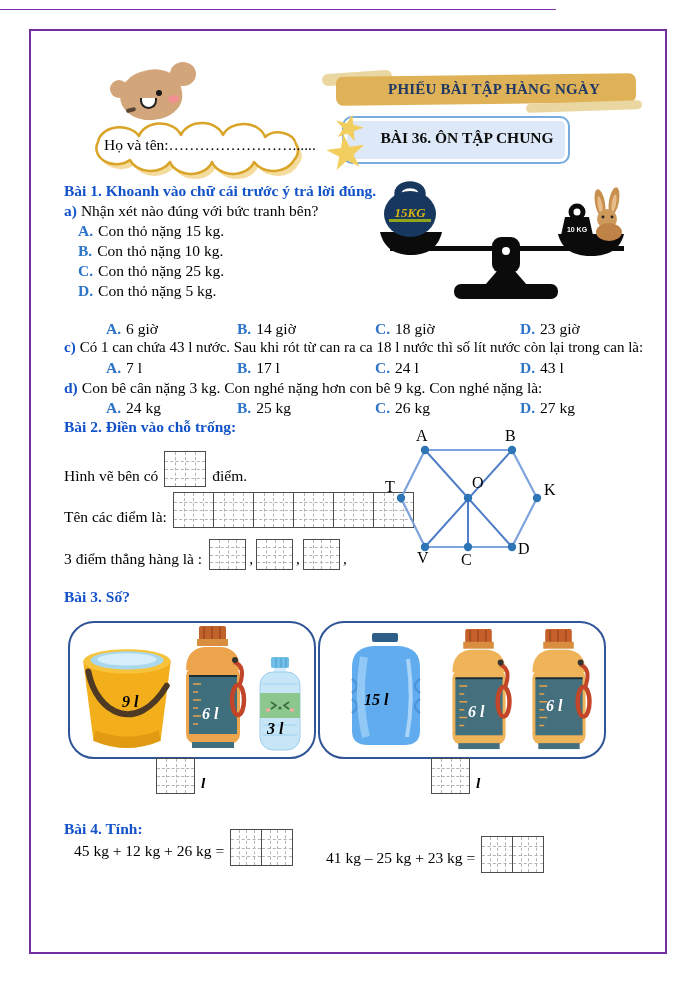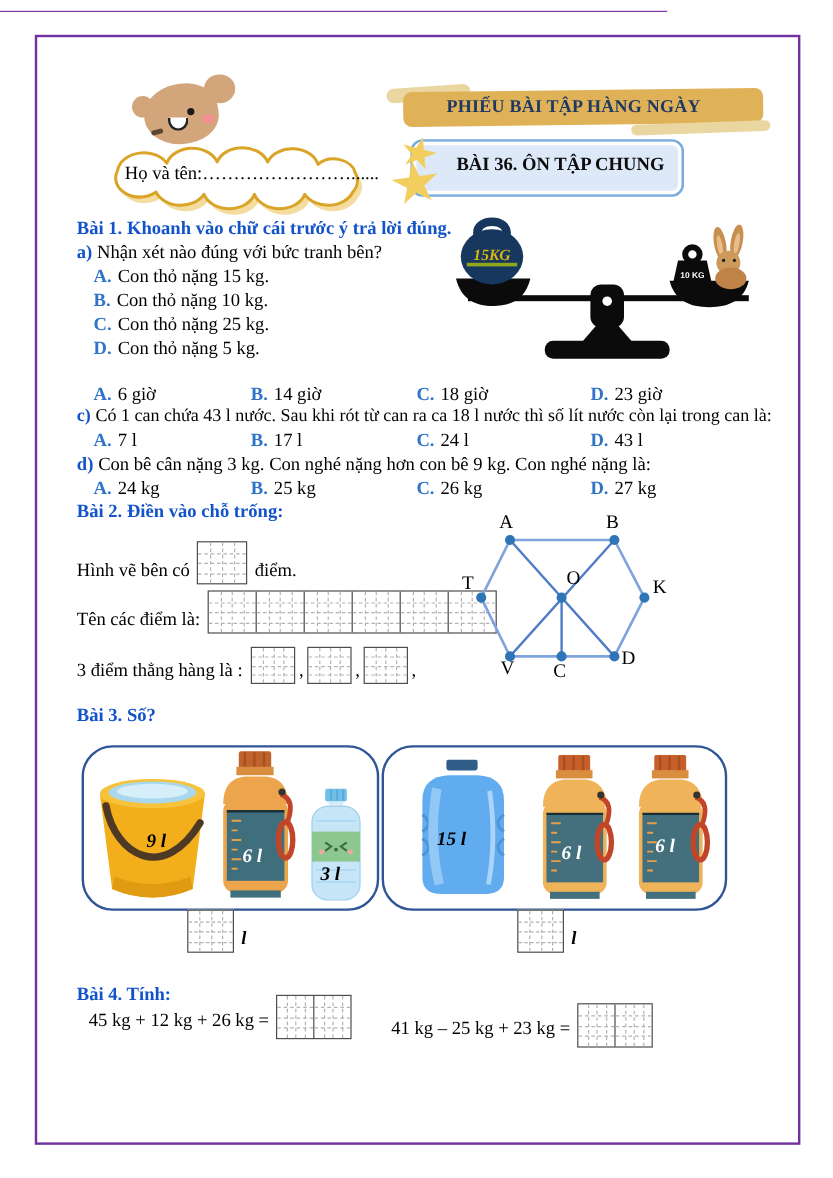--- a/index.html
+++ b/index.html
@@ -22,39 +22,39 @@
 
   .namebox{position:absolute;left:84px;top:110px;width:226px;height:70px;}
   .namebox svg{position:absolute;left:0;top:0;overflow:visible;}
   .namebox .nametext{position:absolute;left:20px;top:26px;white-space:nowrap;font-size:15.5px;}
 
   .banner{position:absolute;left:328px;top:68px;width:316px;height:44px;}
   .banner .stroke{position:absolute;left:8px;top:7px;width:300px;height:29px;background:#DFB257;
                   border-radius:7px;transform:rotate(-0.7deg);}
   .banner .streak1{position:absolute;left:-6px;top:4px;width:70px;height:12px;background:#EAD6A0;border-radius:6px;transform:rotate(-4deg);}
   .banner .streak2{position:absolute;left:198px;top:34px;width:116px;height:9px;background:#EAD6A0;border-radius:5px;transform:rotate(-2deg);}
-  .banner .btext{position:absolute;left:0;top:7px;width:300px;height:29px;line-height:29px;text-align:center;
+  .banner .btext{position:absolute;left:16px;top:7px;width:300px;height:29px;line-height:29px;text-align:center;
                  font-weight:bold;color:#1F3864;font-size:15px;letter-spacing:.2px;white-space:nowrap;}
 
   .lessonbox{position:absolute;left:342px;top:116px;width:224px;height:44px;background:#DDE9F8;
              border:2.5px solid #77ABDE;border-radius:10px;box-shadow:inset 0 0 0 3px #fff;}
   .lessonbox .ltext{position:absolute;inset:0;line-height:40px;text-align:center;padding-left:22px;
                     font-weight:bold;font-size:15.5px;color:#0d0d0d;white-space:nowrap;}
   .star{position:absolute;background:#F2CE5E;filter:drop-shadow(0 1px 0 #C9A23E);
         clip-path:polygon(50% 0%,61% 35%,98% 35%,68% 57%,79% 91%,50% 70%,21% 91%,32% 57%,2% 35%,39% 35%);}
   .star.s1{left:-10px;top:-4px;width:30px;height:28px;transform:rotate(14deg);}
   .star.s2{left:-18px;top:16px;width:40px;height:38px;transform:rotate(-8deg);}
 
   
   .t{position:absolute;left:64px;white-space:nowrap;}
   .sec-title{color:#1353C9;font-weight:bold;}
   .qlabel{color:#1353C9;font-weight:bold;margin-right:4px;}
   .letter{color:#2E74C9;font-weight:bold;margin-right:5px;}
   .optrow{display:flex;}
-  .optrow .o1{width:131px;}.optrow .o2{width:138px;}.optrow .o3{width:145px;}
+  .optrow .o1{width:131px;margin-left:28px;}.optrow .o2{width:138px;}.optrow .o3{width:145px;}
 
   
   .gridbox{display:inline-flex;border:1.2px solid #4d4d4d;background:#fff;box-sizing:content-box;}
   .gcell{position:relative;width:var(--cw,38px);height:var(--ch,34px);}
   .gcell + .gcell{border-left:1.2px solid #4d4d4d;}
   .gl-h{position:absolute;left:0;right:0;height:0;border-top:1px dashed #b3b3b3;}
   .gl-v{position:absolute;top:0;bottom:0;width:0;border-left:1px dashed #b3b3b3;}
 
   .fillrow{position:absolute;display:flex;align-items:flex-end;gap:6px;white-space:nowrap;}
   .fillrow .txt{margin-bottom:2px;}

